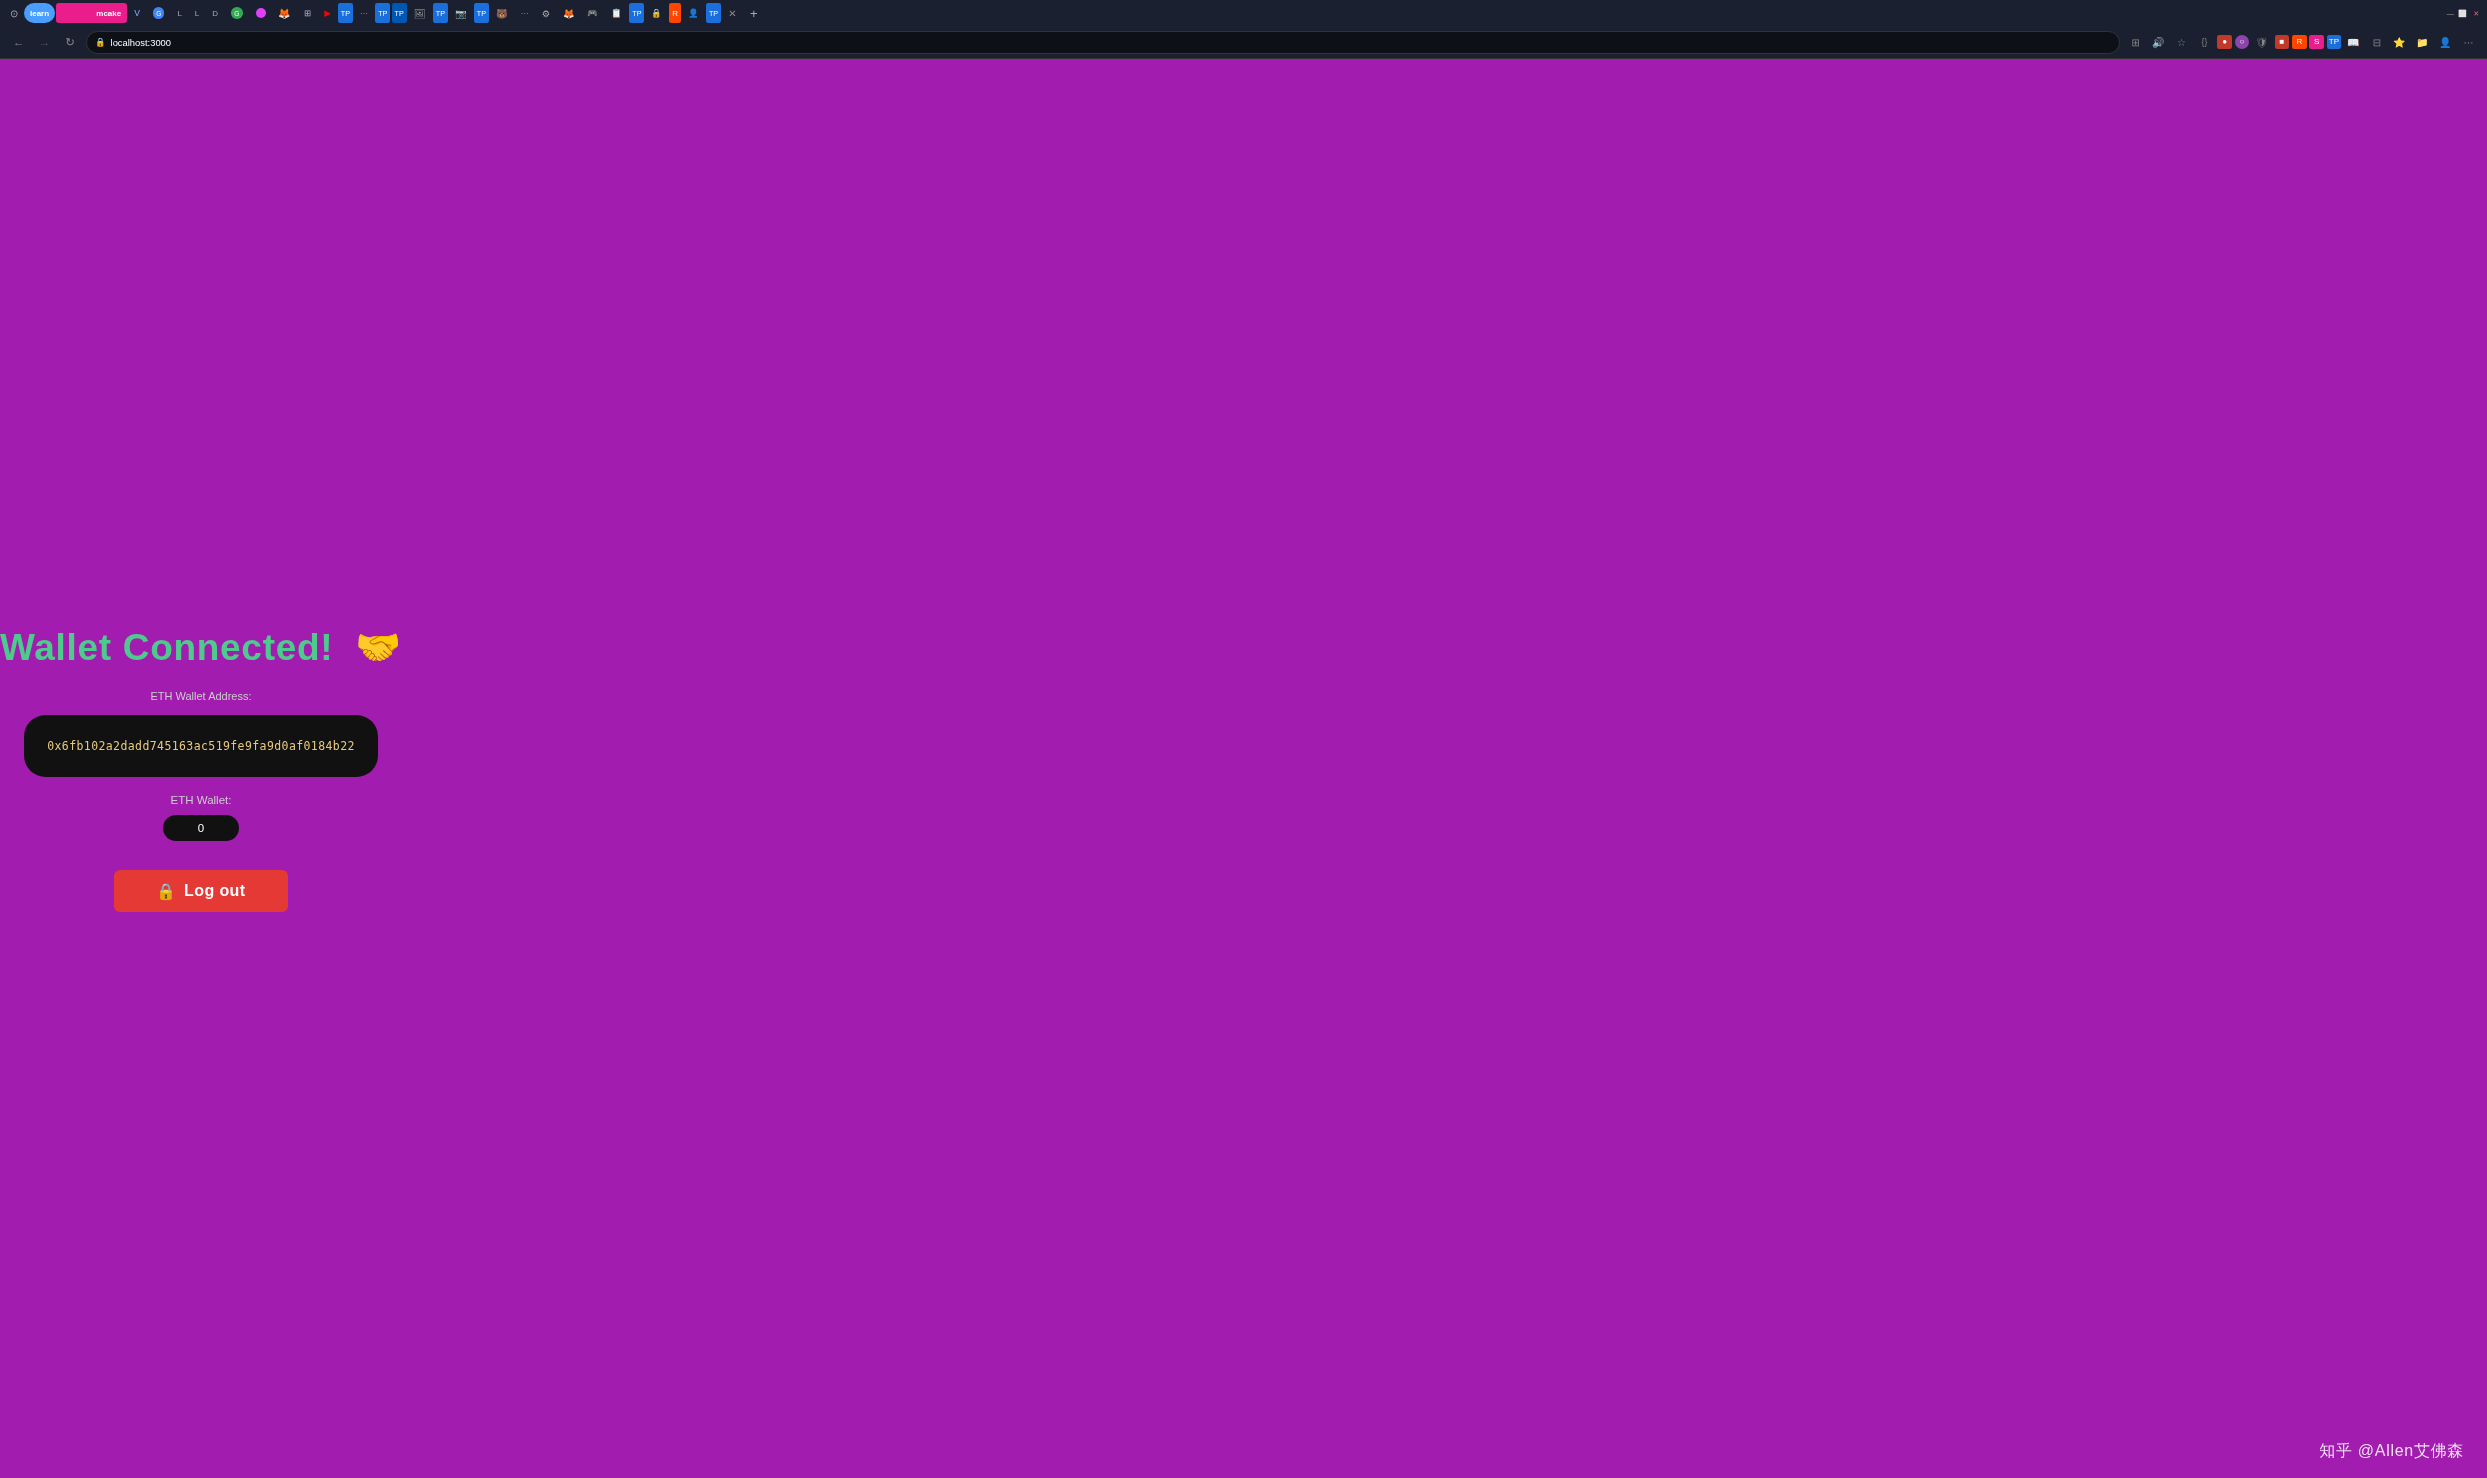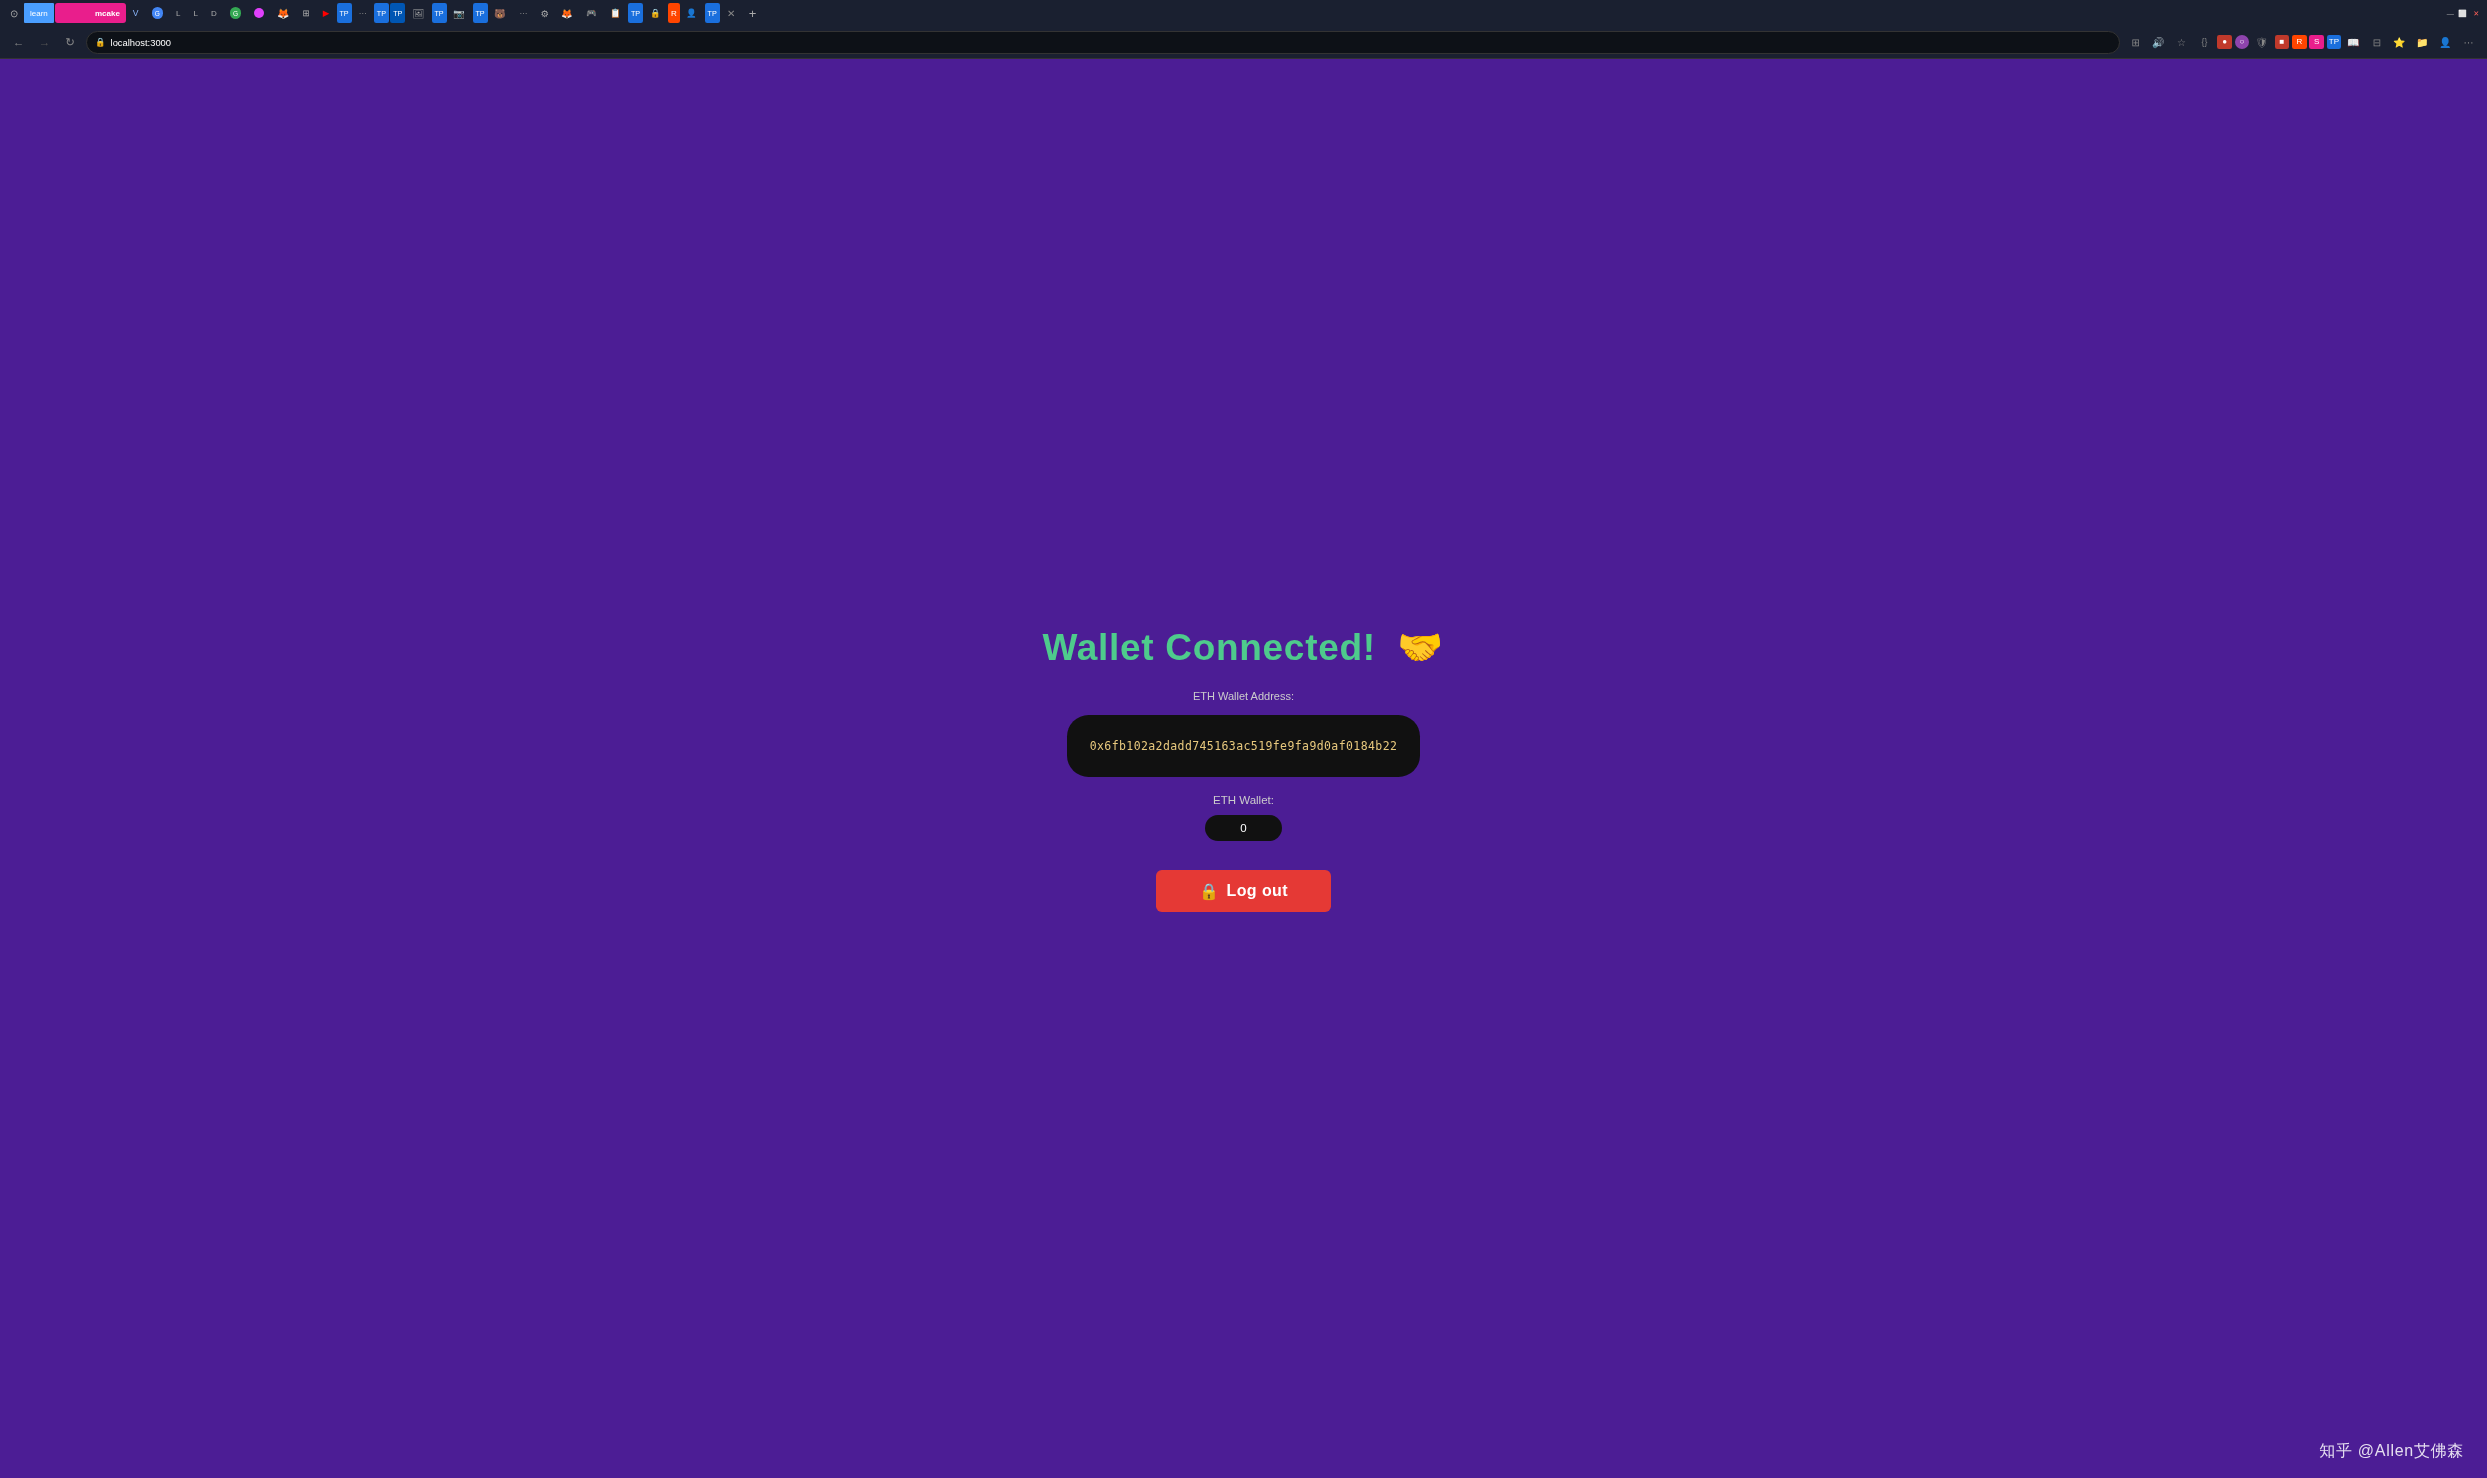--- a/index.html
+++ b/index.html
@@ -40,23 +40,23 @@
       font-size: 8px;
       white-space: nowrap;
       cursor: pointer;
       color: #aaa;
       background: transparent;
     }
 
     .tab-learn {
       background: #4a9eff;
       color: #fff;
-      border-radius: 1px;
+      border-radius: 10px;
       font-size: 8px;
-      font-weight: normal;
+      font-weight: bold;
     }
 
     .tab-mcake {
       background: #e91e8c;
       color: #fff;
       border-radius: 2.9px;
       font-size: 8px;
       font-weight: bold;
       padding-left: 40px;
     }
@@ -126,24 +126,23 @@
       justify-content: center;
       color: #888;
       font-size: 10px;
       cursor: pointer;
       border-radius: 2.9px;
     }
 
     
     .page-content {
       min-height: calc(100vh - 58px);
-      background: #4c1d95;
-      display: flex;
-      align-items: center;
-      justify-content: center;
+      background: #a21caf;
+      display: flex;
+      align-items: center;
       position: relative;
     }
 
     .wallet-card {
       display: flex;
       flex-direction: column;
       align-items: center;
       gap: 0;
     }
 

